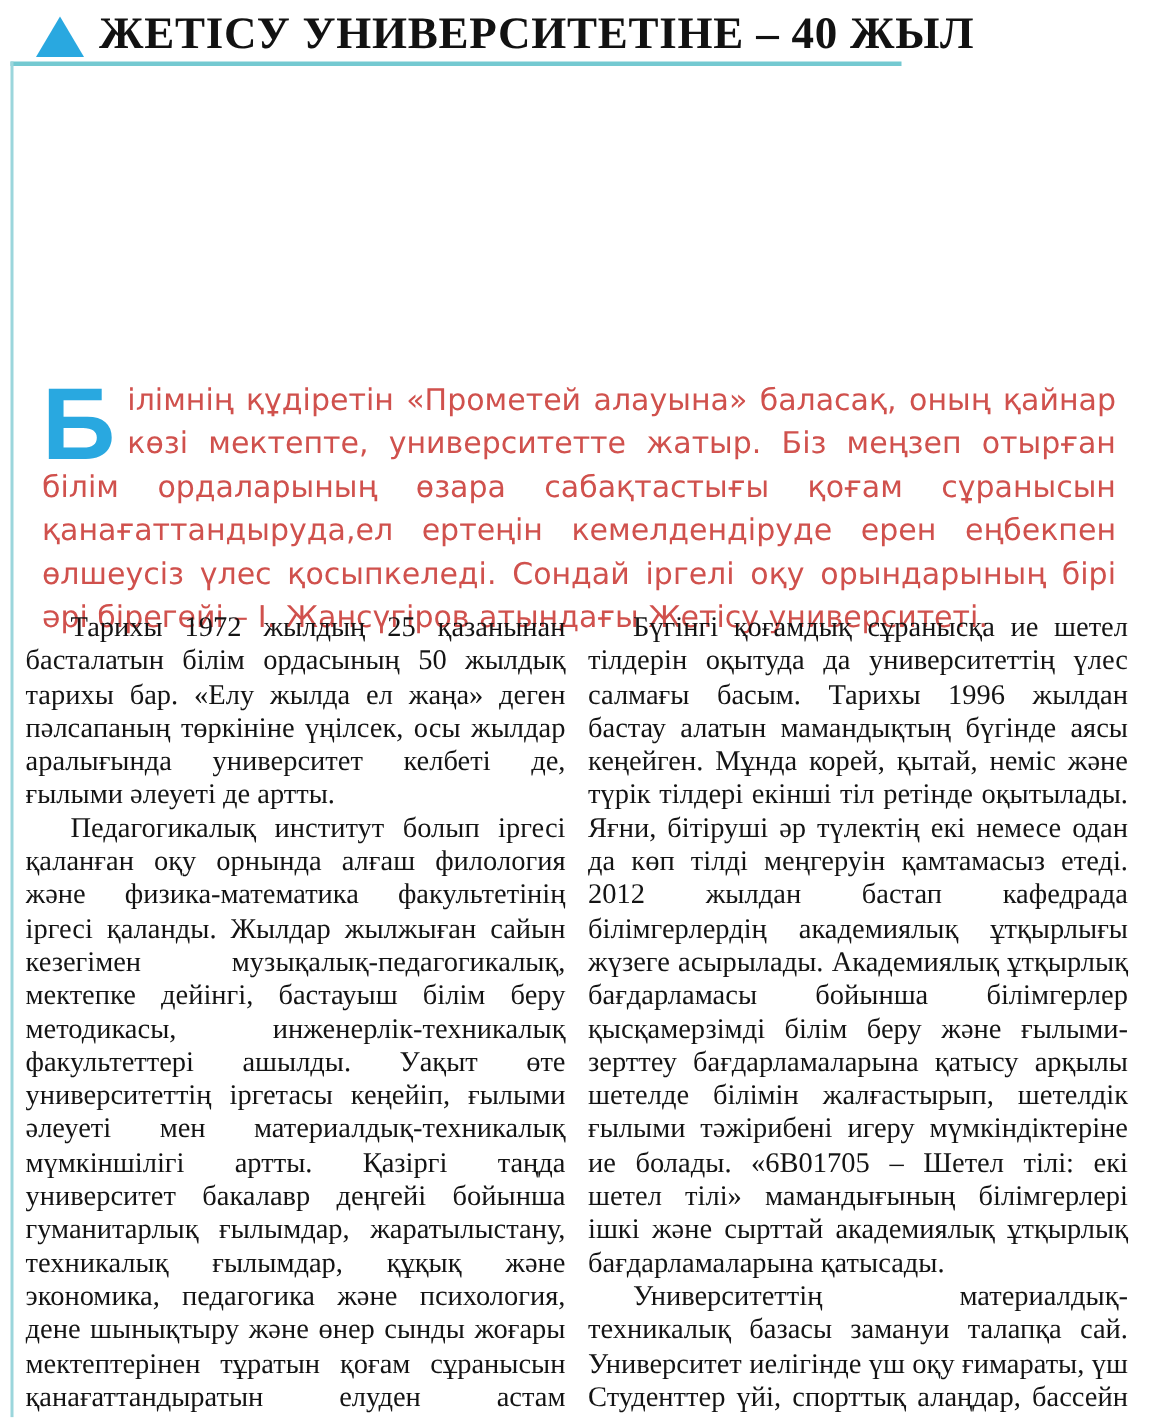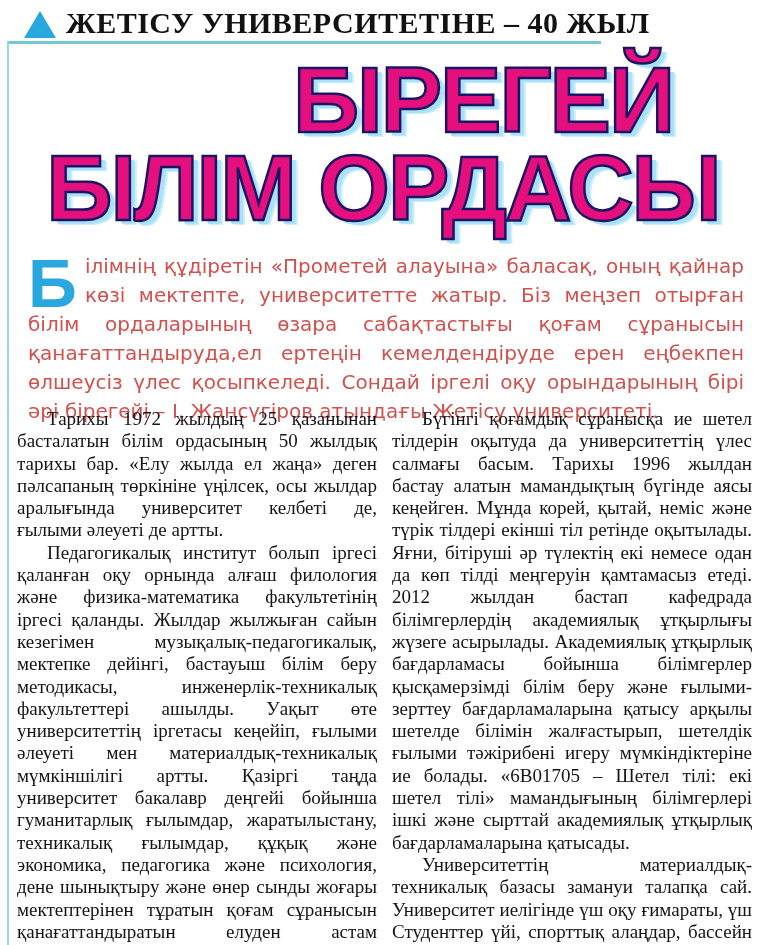--- a/index.html
+++ b/index.html
@@ -134,24 +134,20 @@
 <div class="page">
 
   <div class="kicker-row">
     <span class="triangle"></span>
     <h1 class="kicker">ЖЕТІСУ УНИВЕРСИТЕТІНЕ – 40 ЖЫЛ</h1>
   </div>
 
   <div class="frame-top"></div>
   <div class="frame-left"></div>
 
-  <div class="headline">
-    <span class="hl-line hl-line-1">БІРЕГЕЙ</span>
-    <span class="hl-line hl-line-2">БІЛІМ ОРДАСЫ</span>
-  </div>
 
   <div class="lead">
     <span class="dropcap">Б</span><span>ілімнің құдіретін «Прометей алауына» баласақ, оның қайнар көзі мектепте, университетте жатыр. Біз меңзеп отырған білім ордаларының өзара сабақтастығы қоғам сұранысын қанағаттандыруда,ел ертеңін кемелдендіруде ерен еңбекпен өлшеусіз үлес қосыпкеледі. Сондай іргелі оқу орындарының бірі әрі бірегейі – І. Жансүгіров атындағы Жетісу университеті.</span>
   </div>
 
   <div class="columns">
     <div class="col">
       <p>Тарихы 1972 жылдың 25 қазанынан басталатын білім ордасының 50 жылдық тарихы бар. «Елу жылда ел жаңа» деген пәлсапаның төркініне үңілсек, осы жылдар аралығында университет келбеті де, ғылыми әлеуеті де артты.</p>
       <p>Педагогикалық институт болып іргесі қаланған оқу орнында алғаш филология және физика-математика факультетінің іргесі қаланды. Жылдар жылжыған сайын кезегімен музықалық-педагогикалық, мектепке дейінгі, бастауыш білім беру методикасы, инженерлік-техникалық факультеттері ашылды. Уақыт өте университеттің іргетасы кеңейіп, ғылыми әлеуеті мен материалдық-техникалық мүмкіншілігі артты. Қазіргі таңда университет бакалавр деңгейі бойынша гуманитарлық ғылымдар, жаратылыстану, техникалық ғылымдар, құқық және экономика, педагогика және психология, дене шынықтыру және өнер сынды жоғары мектептерінен тұратын қоғам сұранысын қанағаттандыратын елуден астам мамандықтың ашылуына мұрындық болды. Магистратура бойынша отызға жуық мамандық түлектерін қанаттандырса, докторантура (PhD) деңгейінде 11 мамандық негізінде ғалымдар даярлап отыр. Бұл оқу орнында қызмет еткен ғылыми әлеуеті мен тәжірибесі зор ұстаздардың, әр жылдары басқару тізгінін</p>
     </div>

